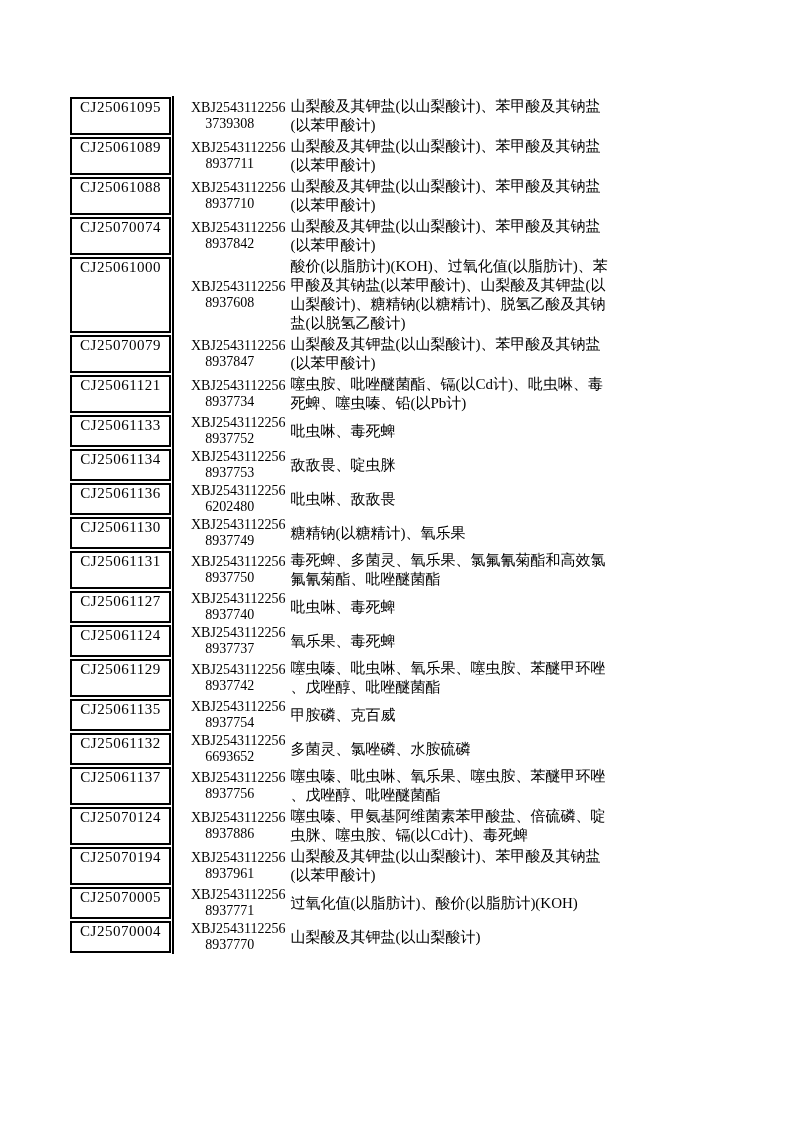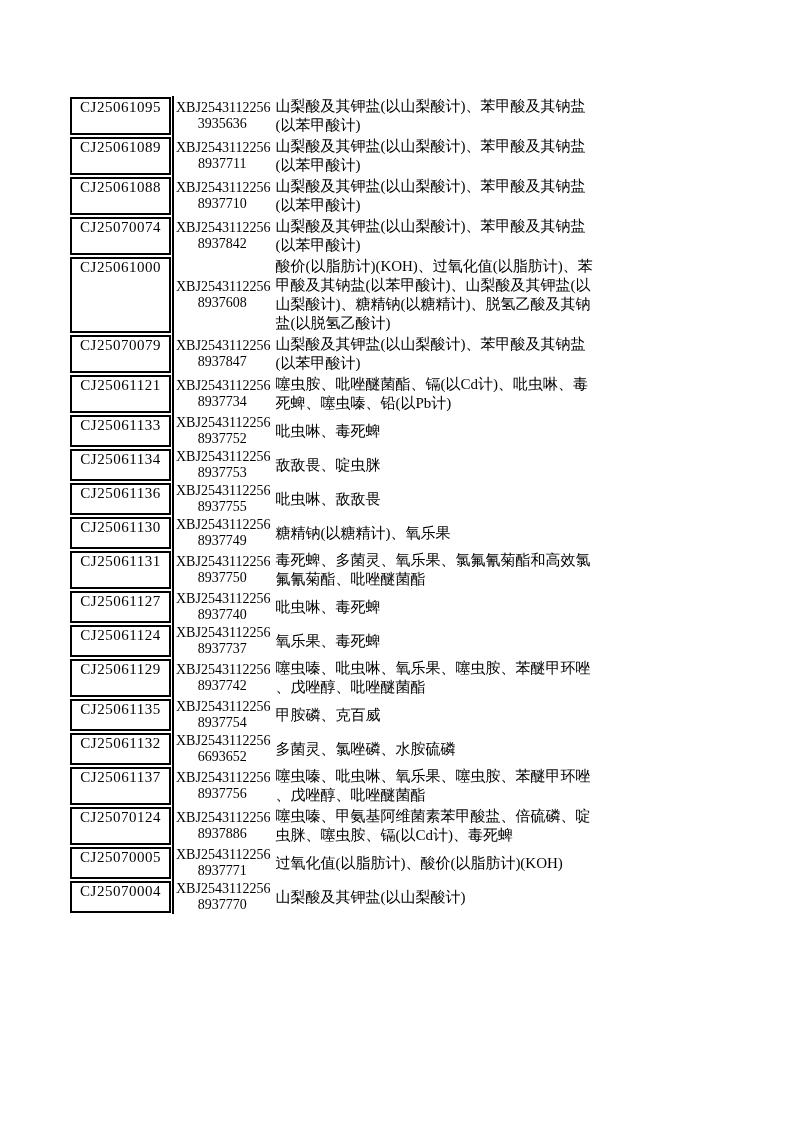--- a/index.html
+++ b/index.html
@@ -51,21 +51,21 @@
 
   td.c2 {
     width: 90px;
     min-width: 90px;
     border-left: 2px solid #000000;
   }
   .code1 {
     font-size: 14px;
     line-height: 16px;
     white-space: nowrap;
-    padding-left: 2px;
+    padding-left: 17px;
   }
   .code2 {
     font-size: 14px;
     line-height: 16px;
     text-align: center;
   }
 
   td.c3 {
     width: 392px;
     min-width: 392px;
@@ -84,21 +84,21 @@
   <table class="report">
     <tbody id="rows-body">
   <tr>
     <td class="c1">
       <div class="idbox">
         <span class="idtext">CJ25061095</span>
       </div>
     </td>
     <td class="c2">
       <div class="code1">XBJ2543112256</div>
-      <div class="code2">3935636</div>
+      <div class="code2">3739308</div>
     </td>
     <td class="c3">
       <span class="items">山梨酸及其钾盐(以山梨酸计)、苯甲酸及其钠盐
 (以苯甲酸计)</span>
     </td>
   </tr>
 
   <tr>
     <td class="c1">
       <div class="idbox">
@@ -229,21 +229,21 @@
   </tr>
 
   <tr>
     <td class="c1">
       <div class="idbox">
         <span class="idtext">CJ25061136</span>
       </div>
     </td>
     <td class="c2">
       <div class="code1">XBJ2543112256</div>
-      <div class="code2">8937755</div>
+      <div class="code2">6202480</div>
     </td>
     <td class="c3">
       <span class="items">吡虫啉、敌敌畏</span>
     </td>
   </tr>
 
   <tr>
     <td class="c1">
       <div class="idbox">
         <span class="idtext">CJ25061130</span>
@@ -375,20 +375,35 @@
     <td class="c2">
       <div class="code1">XBJ2543112256</div>
       <div class="code2">8937886</div>
     </td>
     <td class="c3">
       <span class="items">噻虫嗪、甲氨基阿维菌素苯甲酸盐、倍硫磷、啶
 虫脒、噻虫胺、镉(以Cd计)、毒死蜱</span>
     </td>
   </tr>
 
+  <tr>
+    <td class="c1">
+      <div class="idbox">
+        <span class="idtext">CJ25070194</span>
+      </div>
+    </td>
+    <td class="c2">
+      <div class="code1">XBJ2543112256</div>
+      <div class="code2">8937961</div>
+    </td>
+    <td class="c3">
+      <span class="items">山梨酸及其钾盐(以山梨酸计)、苯甲酸及其钠盐
+(以苯甲酸计)</span>
+    </td>
+  </tr>
 
   <tr>
     <td class="c1">
       <div class="idbox">
         <span class="idtext">CJ25070005</span>
       </div>
     </td>
     <td class="c2">
       <div class="code1">XBJ2543112256</div>
       <div class="code2">8937771</div>

